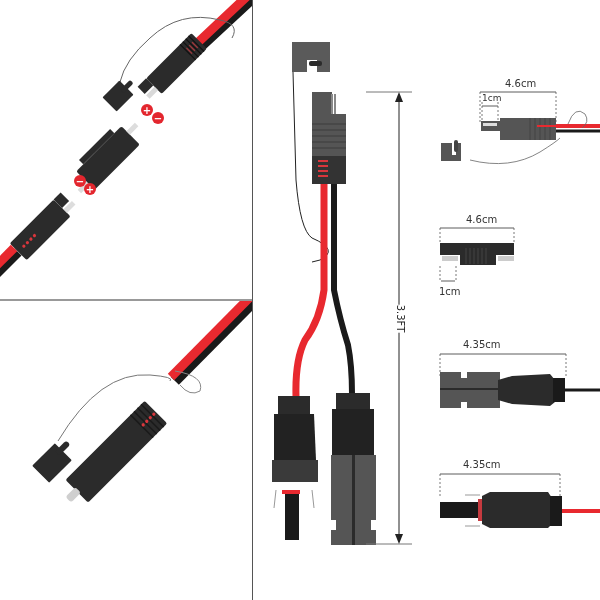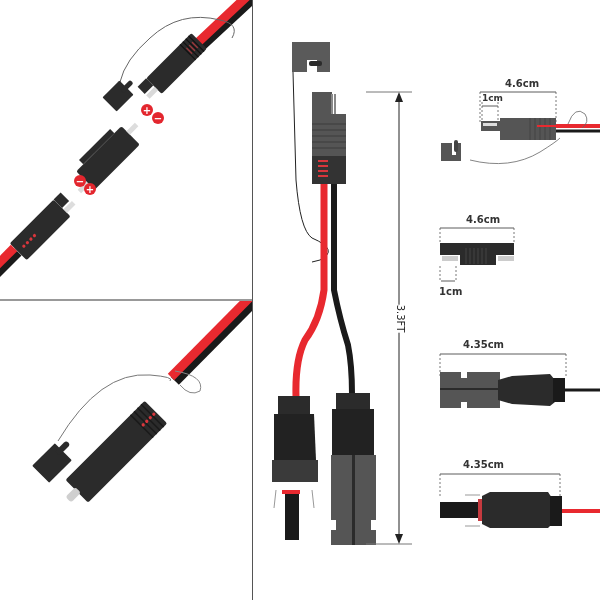--- a/index.html
+++ b/index.html
@@ -1,21 +1,21 @@
 <!DOCTYPE html>
 <html><head>
 <meta charset="utf-8">
 <style>
   html, body { margin: 0; padding: 0; background: #ffffff; }
   body { width: 600px; height: 600px; position: relative; overflow: hidden; font-family: "DejaVu Sans", sans-serif; }
   .panel { position: absolute; overflow: hidden; }
   .divider-v { position: absolute; left: 252px; top: 0; width: 1px; height: 600px; background: #555; }
   .divider-h { position: absolute; left: 0; top: 299px; width: 252px; height: 2px; background: #999; }
   svg { position: absolute; left: 0; top: 0; }
-  .dim-label { position: absolute; font-size: 10px; color: #333; font-family: "DejaVu Sans", sans-serif; white-space: nowrap; font-weight: bold; }
+  .dim-label { position: absolute; font-size: 10px; color: #333; font-family: "DejaVu Sans", sans-serif; white-space: nowrap; }
   .len-label { position: absolute; font-size: 10px; color: #222; transform: rotate(90deg); transform-origin: center; white-space: nowrap; background: #fff; padding: 1px 0; }
 </style>
 </head>
 <body>
 
 <div class="panel" style="left:0;top:0;width:252px;height:299px;">
   <svg width="252" height="299" viewBox="0 0 252 299">
 
     <g>
       <line x1="195" y1="52" x2="262" y2="-10" stroke="#1a1a1a" stroke-width="10" stroke-linecap="round"></line>

